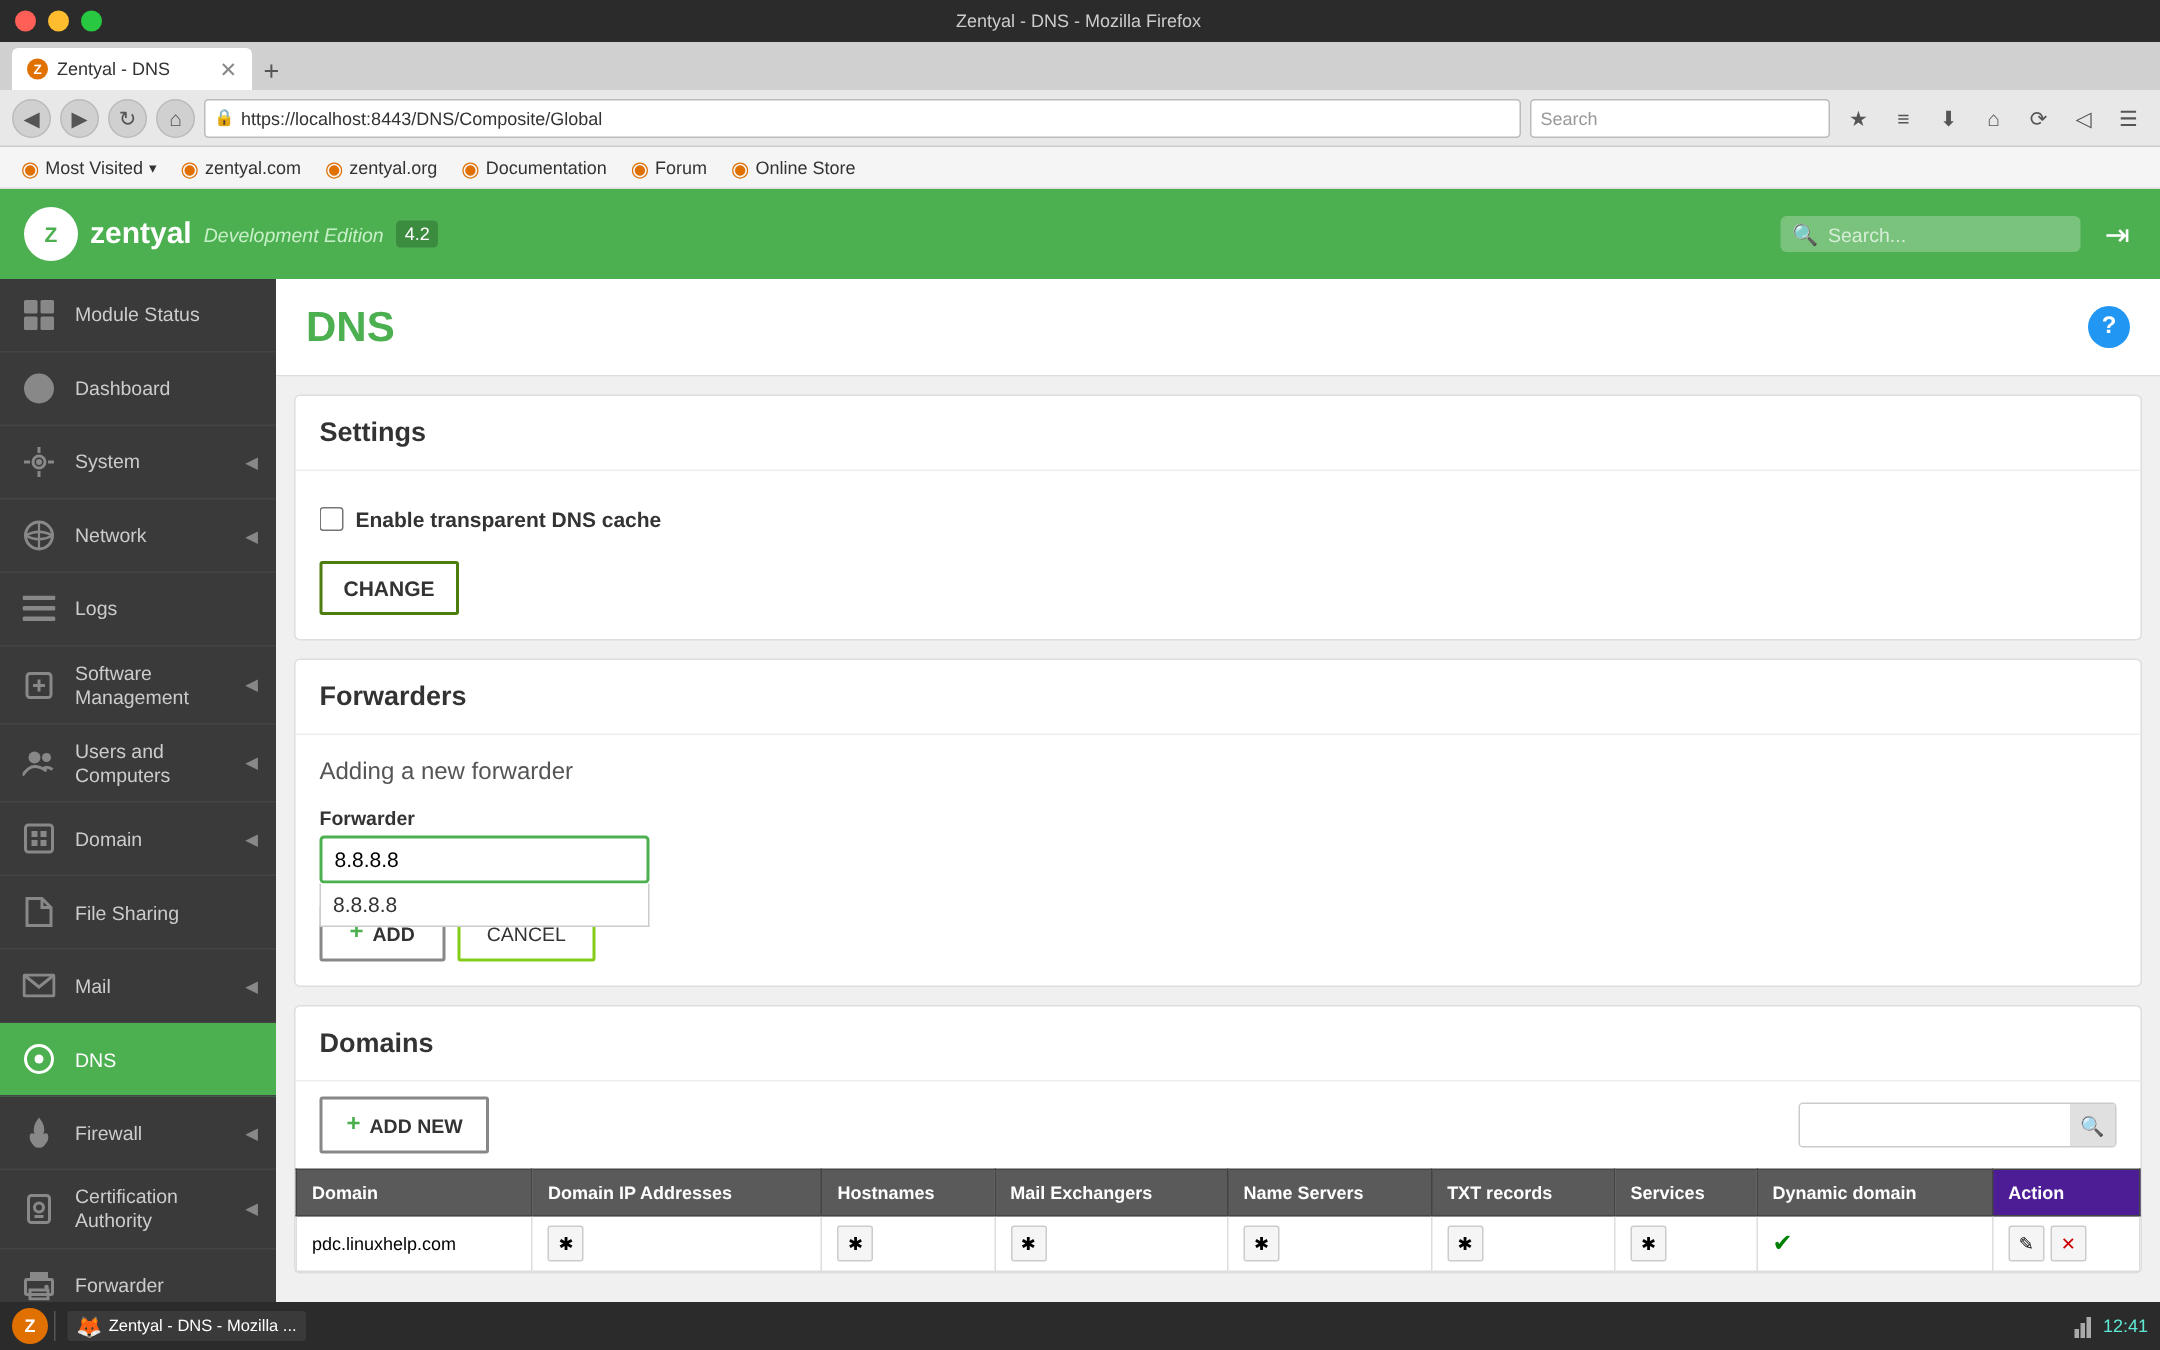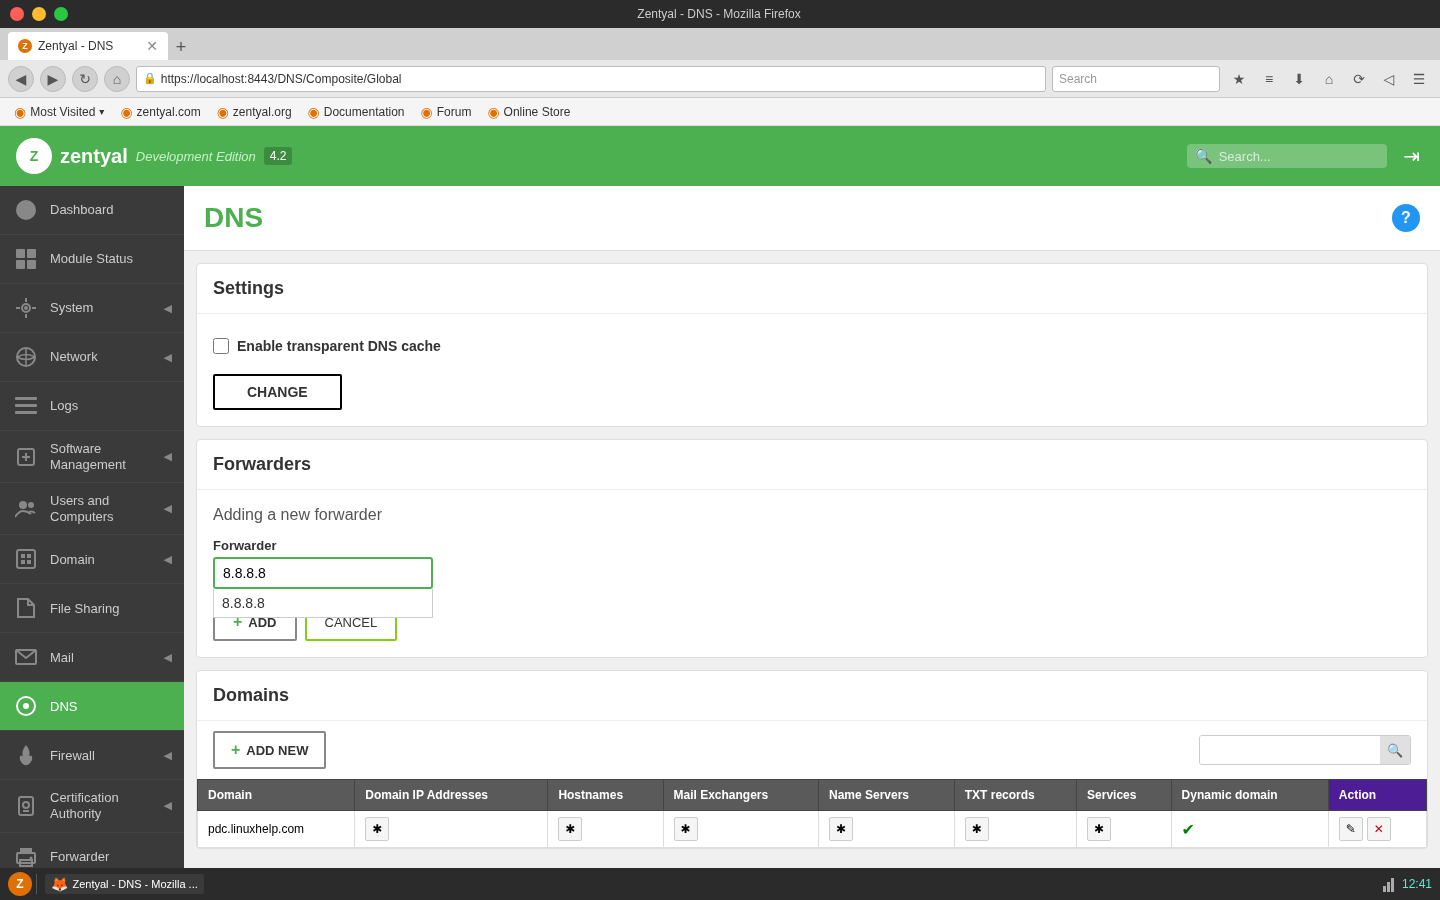--- a/index.html
+++ b/index.html
@@ -49,21 +49,21 @@
       border-radius: 3px;
       background: white;
       display: flex;
       align-items: center;
       padding: 0 6px;
       font-size: 12px;
       color: #333;
     }
     .address-bar .lock-icon { color: #888; margin-right: 4px; font-size: 11px; }
     .toolbar-search {
-      width: 168px;
+      width: 200px;
       height: 26px;
       border: 1px solid #bbb;
       border-radius: 3px;
       background: white;
       display: flex;
       align-items: center;
       padding: 0 6px;
       font-size: 12px;
       color: #999;
     }
@@ -285,23 +285,23 @@
       cursor: pointer;
     }
     .checkbox-label {
       font-size: 14px;
       font-weight: bold;
       color: #333;
     }
 
     .btn-change {
       margin-top: 12px;
-      padding: 8px 32px;
-      background: white;
-      border: 2px solid #000000;
+      padding: 8px 14px;
+      background: white;
+      border: 2px solid #4d7c0f;
       font-size: 14px;
       font-weight: bold;
       color: #333;
       cursor: pointer;
       border-radius: 2px;
     }
 
     
     .forwarder-form {
       padding: 16px;
@@ -563,35 +563,35 @@
     </div>
     <div class="zentyal-logout">⇥</div>
   </div>
 
   <div class="main-layout">
 
     <div class="sidebar">
       <div class="sidebar-item">
         <div class="item-icon">
           <svg width="22" height="22" viewBox="0 0 22 22">
-              <circle cx="11" cy="11" r="10" fill="#888"></circle>
-            </svg>
-        </div>
-        <span class="item-label">Dashboard</span>
-      </div>
-      <div class="sidebar-item">
-        <div class="item-icon">
-          <svg width="22" height="22" viewBox="0 0 22 22">
             <rect x="1" y="1" width="9" height="9" fill="#888" rx="1"></rect>
             <rect x="12" y="1" width="9" height="9" fill="#888" rx="1"></rect>
             <rect x="1" y="12" width="9" height="9" fill="#888" rx="1"></rect>
             <rect x="12" y="12" width="9" height="9" fill="#888" rx="1"></rect>
           </svg>
         </div>
         <span class="item-label">Module Status</span>
+      </div>
+      <div class="sidebar-item">
+        <div class="item-icon">
+          <svg width="22" height="22" viewBox="0 0 22 22">
+              <circle cx="11" cy="11" r="10" fill="#888"></circle>
+            </svg>
+        </div>
+        <span class="item-label">Dashboard</span>
       </div>
       <div class="sidebar-item">
         <div class="item-icon">
           <svg width="22" height="22" viewBox="0 0 22 22">
             <circle cx="11" cy="11" r="4" fill="none" stroke="#888" stroke-width="2"></circle>
             <circle cx="11" cy="11" r="2" fill="#888"></circle>
             <line x1="11" y1="1" x2="11" y2="5" stroke="#888" stroke-width="2"></line>
             <line x1="11" y1="17" x2="11" y2="21" stroke="#888" stroke-width="2"></line>
             <line x1="1" y1="11" x2="5" y2="11" stroke="#888" stroke-width="2"></line>
             <line x1="17" y1="11" x2="21" y2="11" stroke="#888" stroke-width="2"></line>

